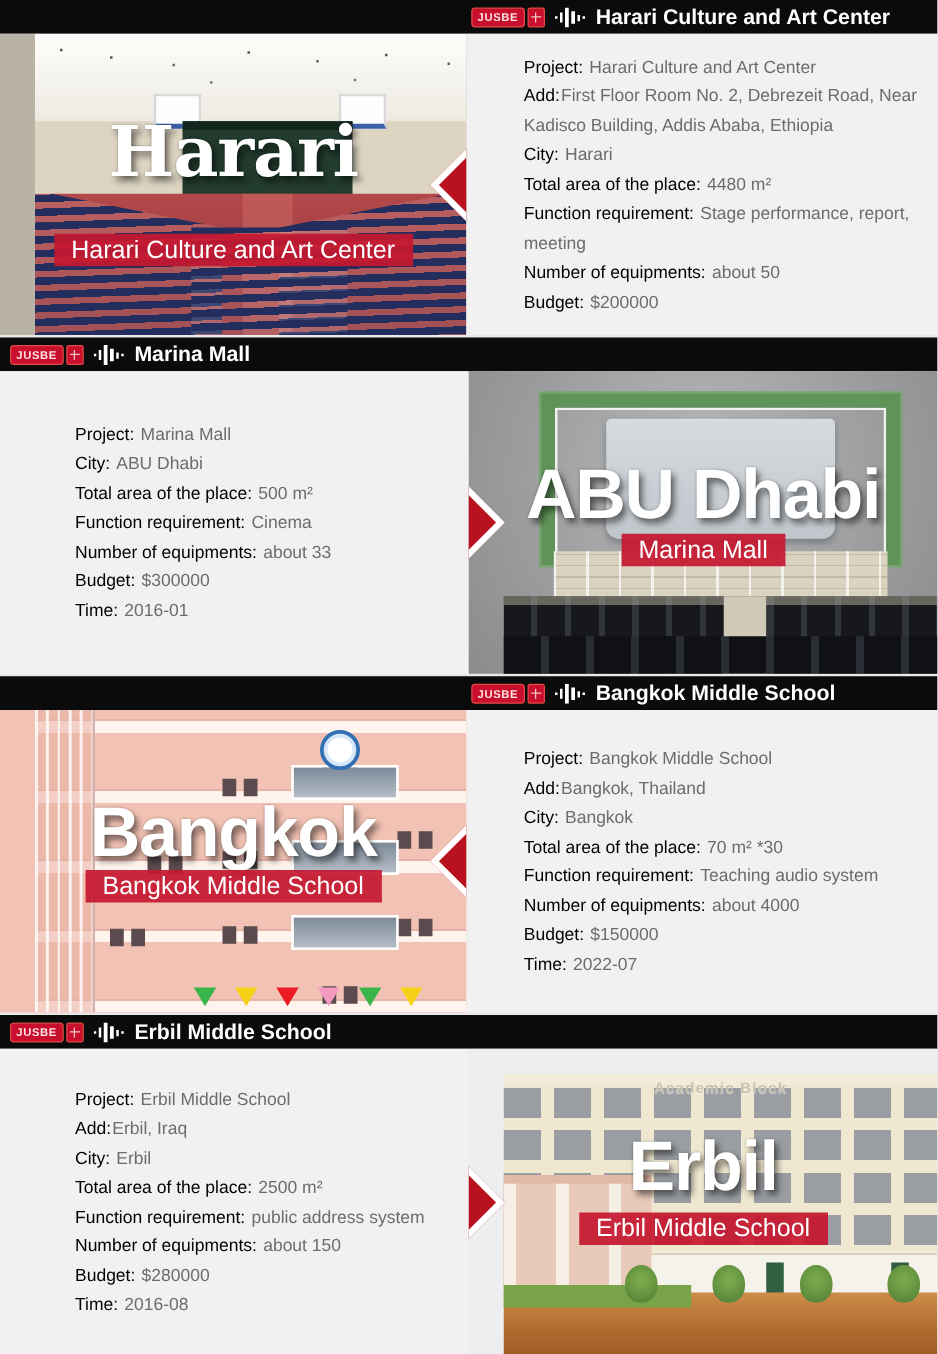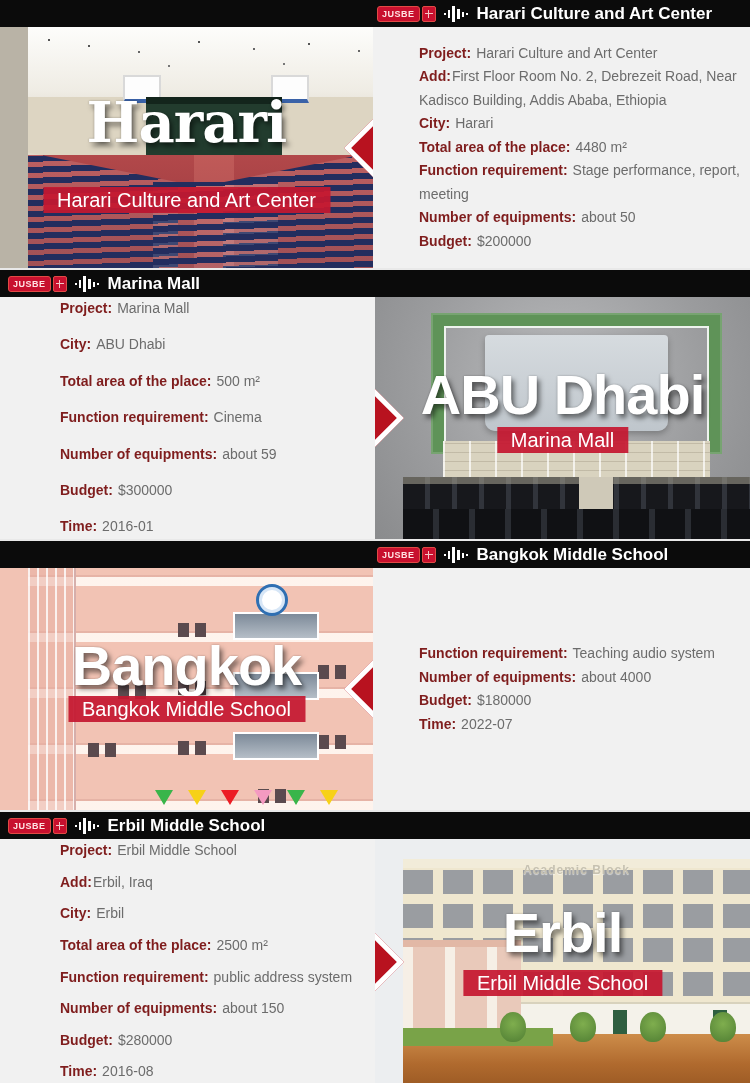--- a/index.html
+++ b/index.html
@@ -20,22 +20,22 @@
   
   .sec-body{display:flex;height:242px;}
   .sec-body.first{height:241px;}
   .sec-body.last{height:245px;border-radius:26px;}
   .photo{position:relative;overflow:hidden;flex:none;height:100%;}
   .photo.w-left{width:373px;}
   .photo.w-right{width:375px;}
   .info{flex:1;background:#f1f1f1;display:flex;flex-direction:column;justify-content:center;
     font-size:14px;line-height:23.5px;}
   .info.pad-a{padding-left:46px;padding-right:10px;}
-  .info.pad-b{padding-left:60px;padding-right:16px;justify-content:space-between;}
-  .lbl{font-weight:bold;color:#7f1d1d;margin-right:5px;}
+  .info.pad-b{padding-left:60px;padding-right:16px;}
+  .lbl{font-weight:normal;color:#000000;margin-right:5px;}
   .row.nogap .lbl{margin-right:1px;}
   .val{color:#6c6c6c;}
   
   .big-title{position:absolute;left:0;right:0;text-align:center;color:#fff;font-weight:bold;
     font-size:56px;line-height:58px;letter-spacing:-1px;z-index:6;
     text-shadow:3px 4px 5px rgba(0,0,0,.5),0 0 2px rgba(0,0,0,.3);}
   .big-title.serif{font-family:"DejaVu Serif",serif;}
   .banner{position:absolute;left:50%;transform:translateX(-50%);z-index:6;background:rgba(197,24,48,.93);
     color:#fff;text-align:center;font-size:20px;line-height:26px;height:26px;padding:0 14px;white-space:nowrap;}
   .arrow{position:absolute;top:50%;margin-top:-24px;width:38px;height:38px;border:5px solid #fff;
@@ -179,21 +179,21 @@
           </g>
       </svg>
       <span class="sec-title">Marina Mall</span>
     </div>
     <div class="sec-body">
       <div class="info pad-b">
         <div class="row"><span class="lbl">Project:</span><span class="val">Marina Mall</span></div>
         <div class="row"><span class="lbl">City:</span><span class="val">ABU Dhabi</span></div>
         <div class="row"><span class="lbl">Total area of the place:</span><span class="val">500 m²</span></div>
         <div class="row"><span class="lbl">Function requirement:</span><span class="val">Cinema</span></div>
-        <div class="row"><span class="lbl">Number of equipments:</span><span class="val">about 59</span></div>
+        <div class="row"><span class="lbl">Number of equipments:</span><span class="val">about 33</span></div>
         <div class="row"><span class="lbl">Budget:</span><span class="val">$300000</span></div>
         <div class="row"><span class="lbl">Time:</span><span class="val">2016-01</span></div>
       </div>
       <div class="photo w-right sc-abu">
         <div class="abs abu-frame"></div>
         <div class="abs abu-screen"></div>
         <div class="abs abu-floor"></div>
         <div class="abs abu-seats"></div>
         <div class="abs abu-aisle"></div>
         <div class="abs abu-seats2"></div>
@@ -237,23 +237,27 @@
           <span class="flag f3"></span>
           <span class="flag f4"></span>
           <span class="flag"></span>
           <span class="flag f2"></span>
         </div>
         <div class="big-title" style="top:69px;">Bangkok</div>
         <div class="banner" style="top:128px;">Bangkok Middle School</div>
         <div class="arrow at-right"></div>
       </div>
       <div class="info pad-a">
+        <div class="row"><span class="lbl">Project:</span><span class="val">Bangkok Middle School</span></div>
+        <div class="row nogap"><span class="lbl">Add:</span><span class="val">Bangkok, Thailand</span></div>
+        <div class="row"><span class="lbl">City:</span><span class="val">Bangkok</span></div>
+        <div class="row"><span class="lbl">Total area of the place:</span><span class="val">70 m² *30</span></div>
         <div class="row"><span class="lbl">Function requirement:</span><span class="val">Teaching audio system</span></div>
         <div class="row"><span class="lbl">Number of equipments:</span><span class="val">about 4000</span></div>
-        <div class="row"><span class="lbl">Budget:</span><span class="val">$180000</span></div>
+        <div class="row"><span class="lbl">Budget:</span><span class="val">$150000</span></div>
         <div class="row"><span class="lbl">Time:</span><span class="val">2022-07</span></div>
       </div>
     </div>
   </div>
 
   <div class="section">
     <div class="sec-header left">
       <span class="logo">
         <span class="logo-text">JUSBE</span>
         <span class="logo-grid"></span>

